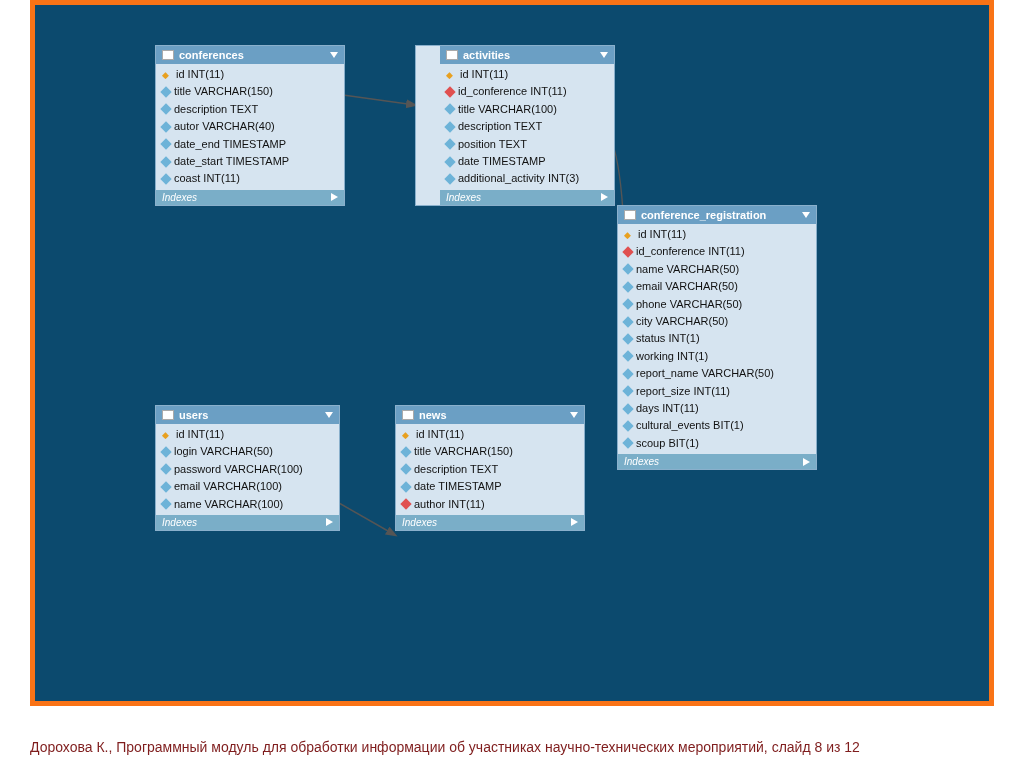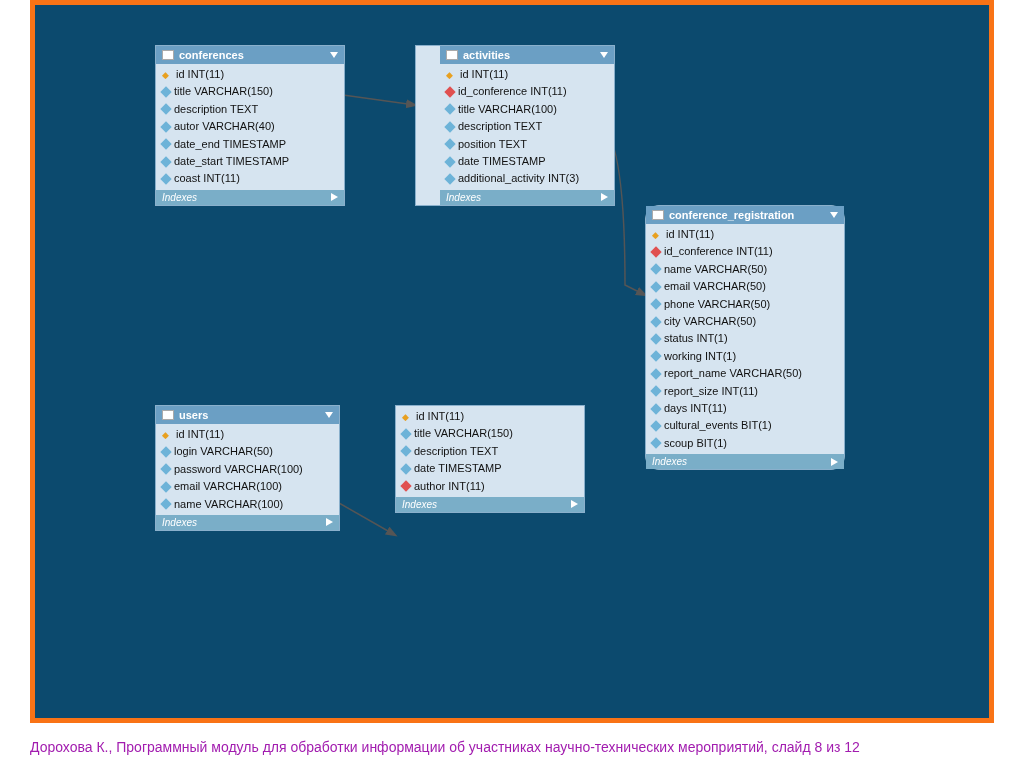--- a/index.html
+++ b/index.html
@@ -30,23 +30,23 @@
 
     .diagram-area {
       flex: 1;
       background: #0c4a6e;
       margin: 0 30px;
       position: relative;
       border: 5px solid #f97316;
     }
 
     .footer-text {
-      padding: 14px 30px 10px 30px;
+      padding: 31px 30px 10px 30px;
       font-size: 14px;
-      color: #a21caf;
+      color: #7f1d1d;
       line-height: 1.5;
     }
 
     
     .db-table {
       position: absolute;
       background: #d6e4f0;
       border: 1px solid #8ab0cc;
       min-width: 170px;
       font-size: 11px;
@@ -250,21 +250,21 @@
             <span class="field-icon diamond"></span>
             <span>additional_activity INT(3)</span>
           </div>
       </div>
       <div class="db-table-footer">
         <span>Indexes</span>
         <span class="footer-arrow"></span>
       </div>
     </div>
 
-    <div class="db-table" style="left:610px; top:200px; min-width:200px;border-radius:14px;">
+    <div class="db-table" style="left:582px; top:200px; min-width:200px;">
       <div class="db-table-header">
         <span class="table-icon"></span>
         <span>conference_registration</span>
         <span class="dropdown-arrow"></span>
       </div>
       <div class="db-table-body">
         <div class="db-field">
             <span class="field-icon key">◆</span>
             <span>id INT(11)</span>
           </div>
@@ -351,20 +351,25 @@
             <span>name VARCHAR(100)</span>
           </div>
       </div>
       <div class="db-table-footer">
         <span>Indexes</span>
         <span class="footer-arrow"></span>
       </div>
     </div>
 
     <div class="db-table" style="left:360px; top:400px; min-width:190px;">
+      <div class="db-table-header">
+        <span class="table-icon"></span>
+        <span>news</span>
+        <span class="dropdown-arrow"></span>
+      </div>
       <div class="db-table-body">
         <div class="db-field">
             <span class="field-icon key">◆</span>
             <span>id INT(11)</span>
           </div>
         <div class="db-field">
             <span class="field-icon diamond"></span>
             <span>title VARCHAR(150)</span>
           </div>
         <div class="db-field">

